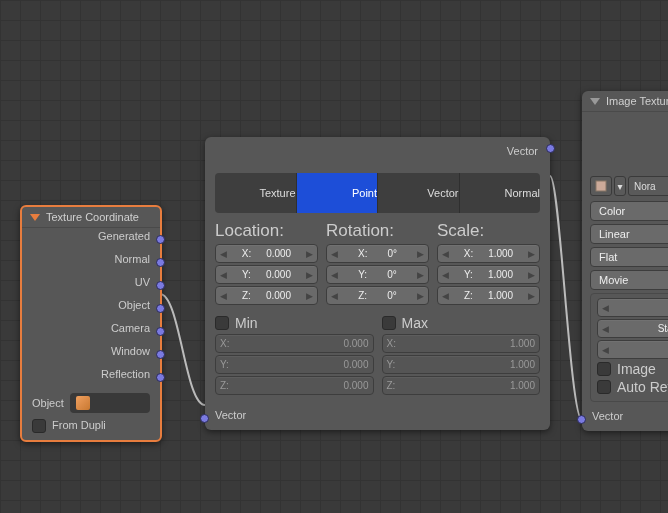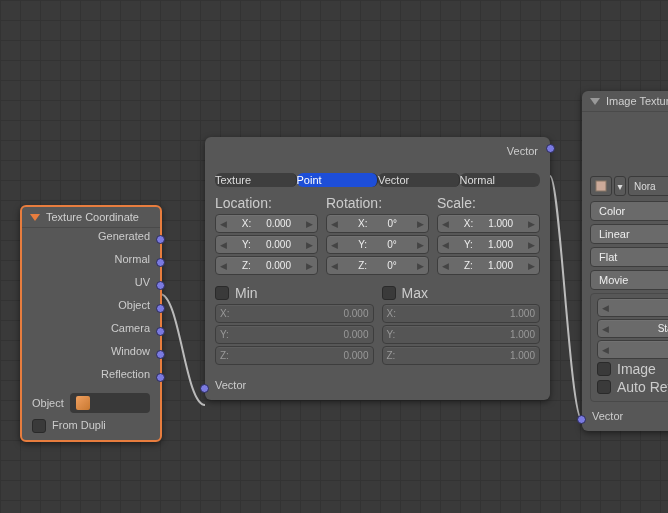--- a/index.html
+++ b/index.html
@@ -19,26 +19,26 @@
   .row{display:flex;justify-content:flex-end;padding:2px 10px;font-size:11px;color:#ccc;position:relative;height:23px;}
   .row.left{justify-content:flex-start;}
   .label{font-size:11px;color:#ccc;}
   
   #texcoord{left:20px;top:205px;width:142px;}
   
   #mapping{left:205px;top:137px;width:345px;}
   #mapping .body{padding:6px 10px 10px;}
   .out-row{position:relative;text-align:right;padding:4px 12px 4px 0;}
   .tabs{display:flex;margin:4px 0 8px;border-radius:4px;overflow:hidden;}
-  .tab{flex:1;text-align:left;font-size:11px;color:#ddd;background:#3e3e3e;padding:1px 0;cursor:pointer;border-right:1px solid #2f2f2f;border-radius:6px;}
+  .tab{flex:1;text-align:right;font-size:11px;color:#ddd;background:#3e3e3e;padding:14px 0;cursor:pointer;border-right:1px solid #2f2f2f;}
   .tab:last-child{border-right:none;}
   .tab.sel{background:#1d4ed8;color:#fff;}
   .cols{display:flex;gap:8px;}
   .col{flex:1;}
-  .col-lbl{font-size:14px;color:#ccc;margin-bottom:3px;}
+  .col-lbl{font-size:17px;color:#ccc;margin-bottom:3px;}
   .numfield{display:flex;align-items:center;justify-content:space-between;background:#6a6a6a;border:1px solid #3d3d3d;border-radius:4px;padding:0 4px;height:19px;margin-bottom:2px;font-size:10px;color:#eee;box-shadow:inset 0 1px 0 rgba(255,255,255,.05);}
   .numfield .arr{color:#444;font-size:9px;}
   .numfield.dis{background:#555;color:#999;}
   .numfield span{pointer-events:none;}
   .num-axis{flex:0 0 auto;}
   .num-val{flex:0 0 auto;}
   .chk{display:flex;align-items:center;gap:6px;font-size:14px;color:#ccc;margin:4px 0 3px;}
   .chk-box{width:14px;height:14px;background:#3a3a3a;border-radius:3px;border:1px solid #2a2a2a;}
   .obj-row{display:flex;align-items:center;gap:6px;padding:4px 10px;}
   .obj-field{flex:1;background:#393939;border-radius:4px;height:20px;display:flex;align-items:center;padding:0 6px;}

